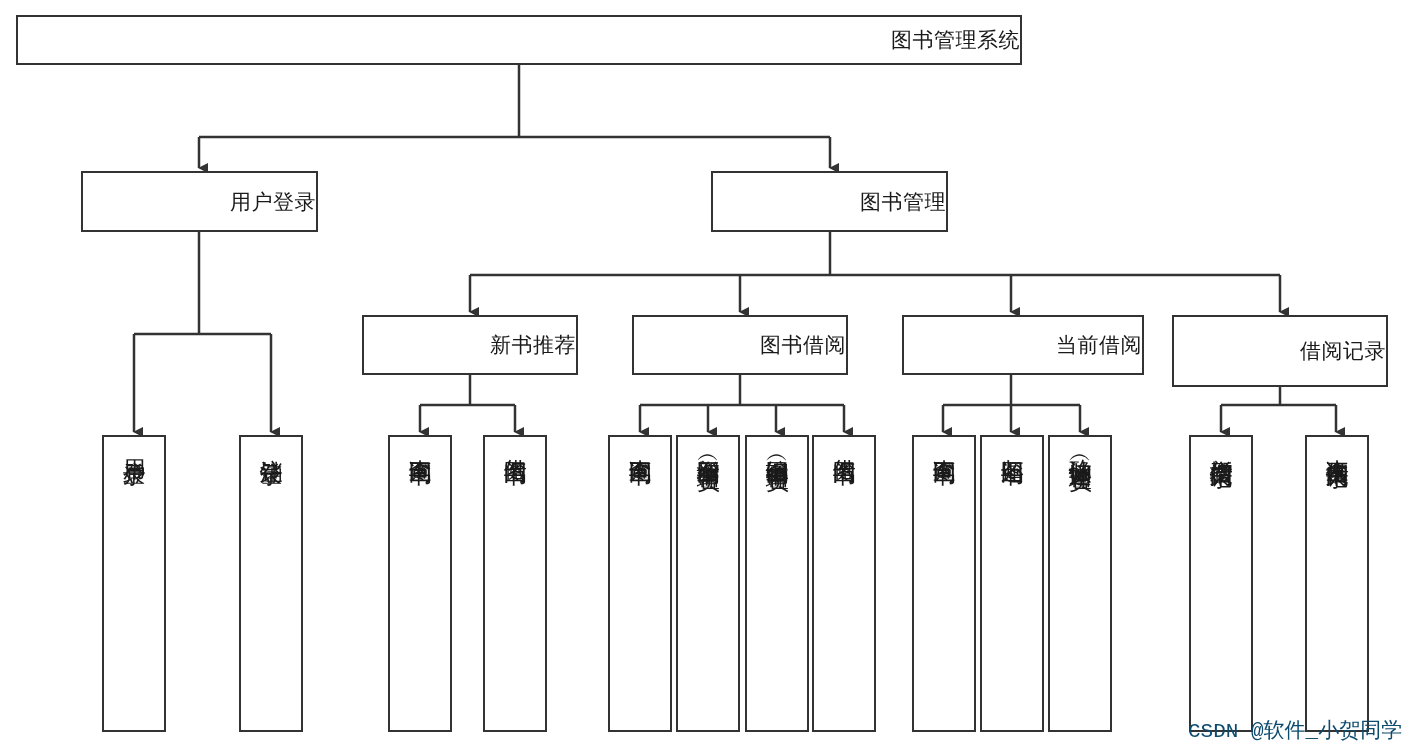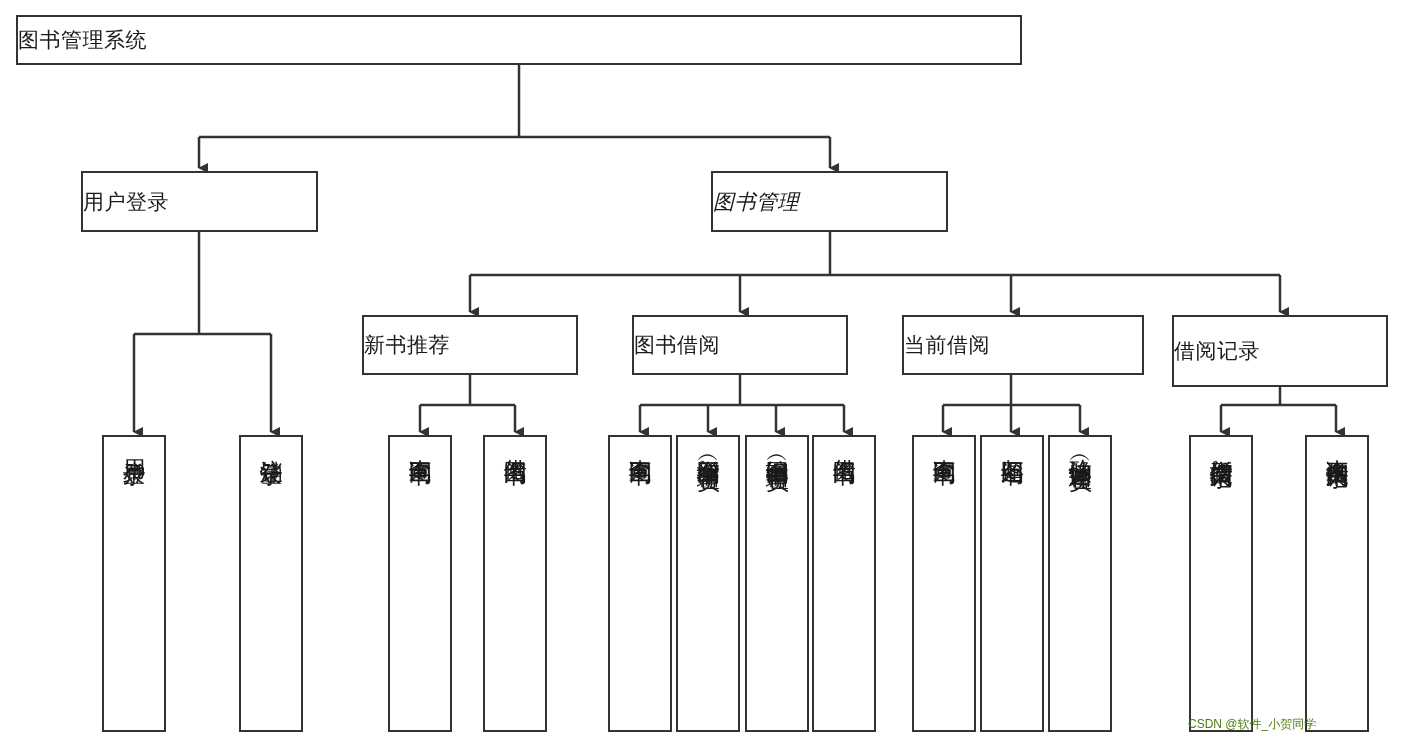--- a/index.html
+++ b/index.html
@@ -26,21 +26,21 @@
     height: 747px;
     pointer-events: none;
   }
   .node {
     position: absolute;
     box-sizing: border-box;
     border: 2px solid #333333;
     background: #ffffff;
     display: flex;
     align-items: center;
-    justify-content: flex-start;
+    justify-content: flex-end;
     color: #1a1a1a;
   }
   .node .label {
     text-align: center;
     line-height: 1.02;
     letter-spacing: 0.5px;
   }
   .node.horizontal .label {
     font-size: 21px;
     white-space: nowrap;
@@ -58,24 +58,24 @@
     text-orientation: upright;
     font-size: 23px;
     line-height: 1.02;
     letter-spacing: 1.5px;
     white-space: nowrap;
   }
   .watermark {
     position: absolute;
     left: 1188px;
     top: 716px;
-    font-size: 12px;
-    color: #4d7c0f;
+    font-size: 21px;
+    color: #0c4a6e;
     white-space: nowrap;
-    font-family: Liberation Sans, sans-serif;
+    font-family: Liberation Mono, monospace;
   }
 </style>
 </head>
 <body>
 
 <div id="canvas">
 
   <svg class="wires" viewBox="0 0 1405 747">
     <defs>
       <marker id="arrow" markerWidth="11" markerHeight="11" refX="5" refY="9" orient="auto" markerUnits="userSpaceOnUse">
@@ -127,21 +127,21 @@
   </svg>
 
   <div class="node root horizontal" style="left:16px;top:15px;width:1006px;height:50px;">
     <span class="label">图书管理系统</span>
   </div>
 
   <div class="node horizontal" style="left:81px;top:171px;width:237px;height:61px;">
     <span class="label">用户登录</span>
   </div>
 
-  <div class="node horizontal" style="left:711px;top:171px;width:237px;height:61px;font-style:italic;">
+  <div class="node horizontal" style="left:711px;top:171px;width:237px;height:61px;">
     <span class="label">图书管理</span>
   </div>
 
   <div class="node horizontal" style="left:362px;top:315px;width:216px;height:60px;">
     <span class="label">新书推荐</span>
   </div>
 
   <div class="node horizontal" style="left:632px;top:315px;width:216px;height:60px;">
     <span class="label">图书借阅</span>
   </div>

